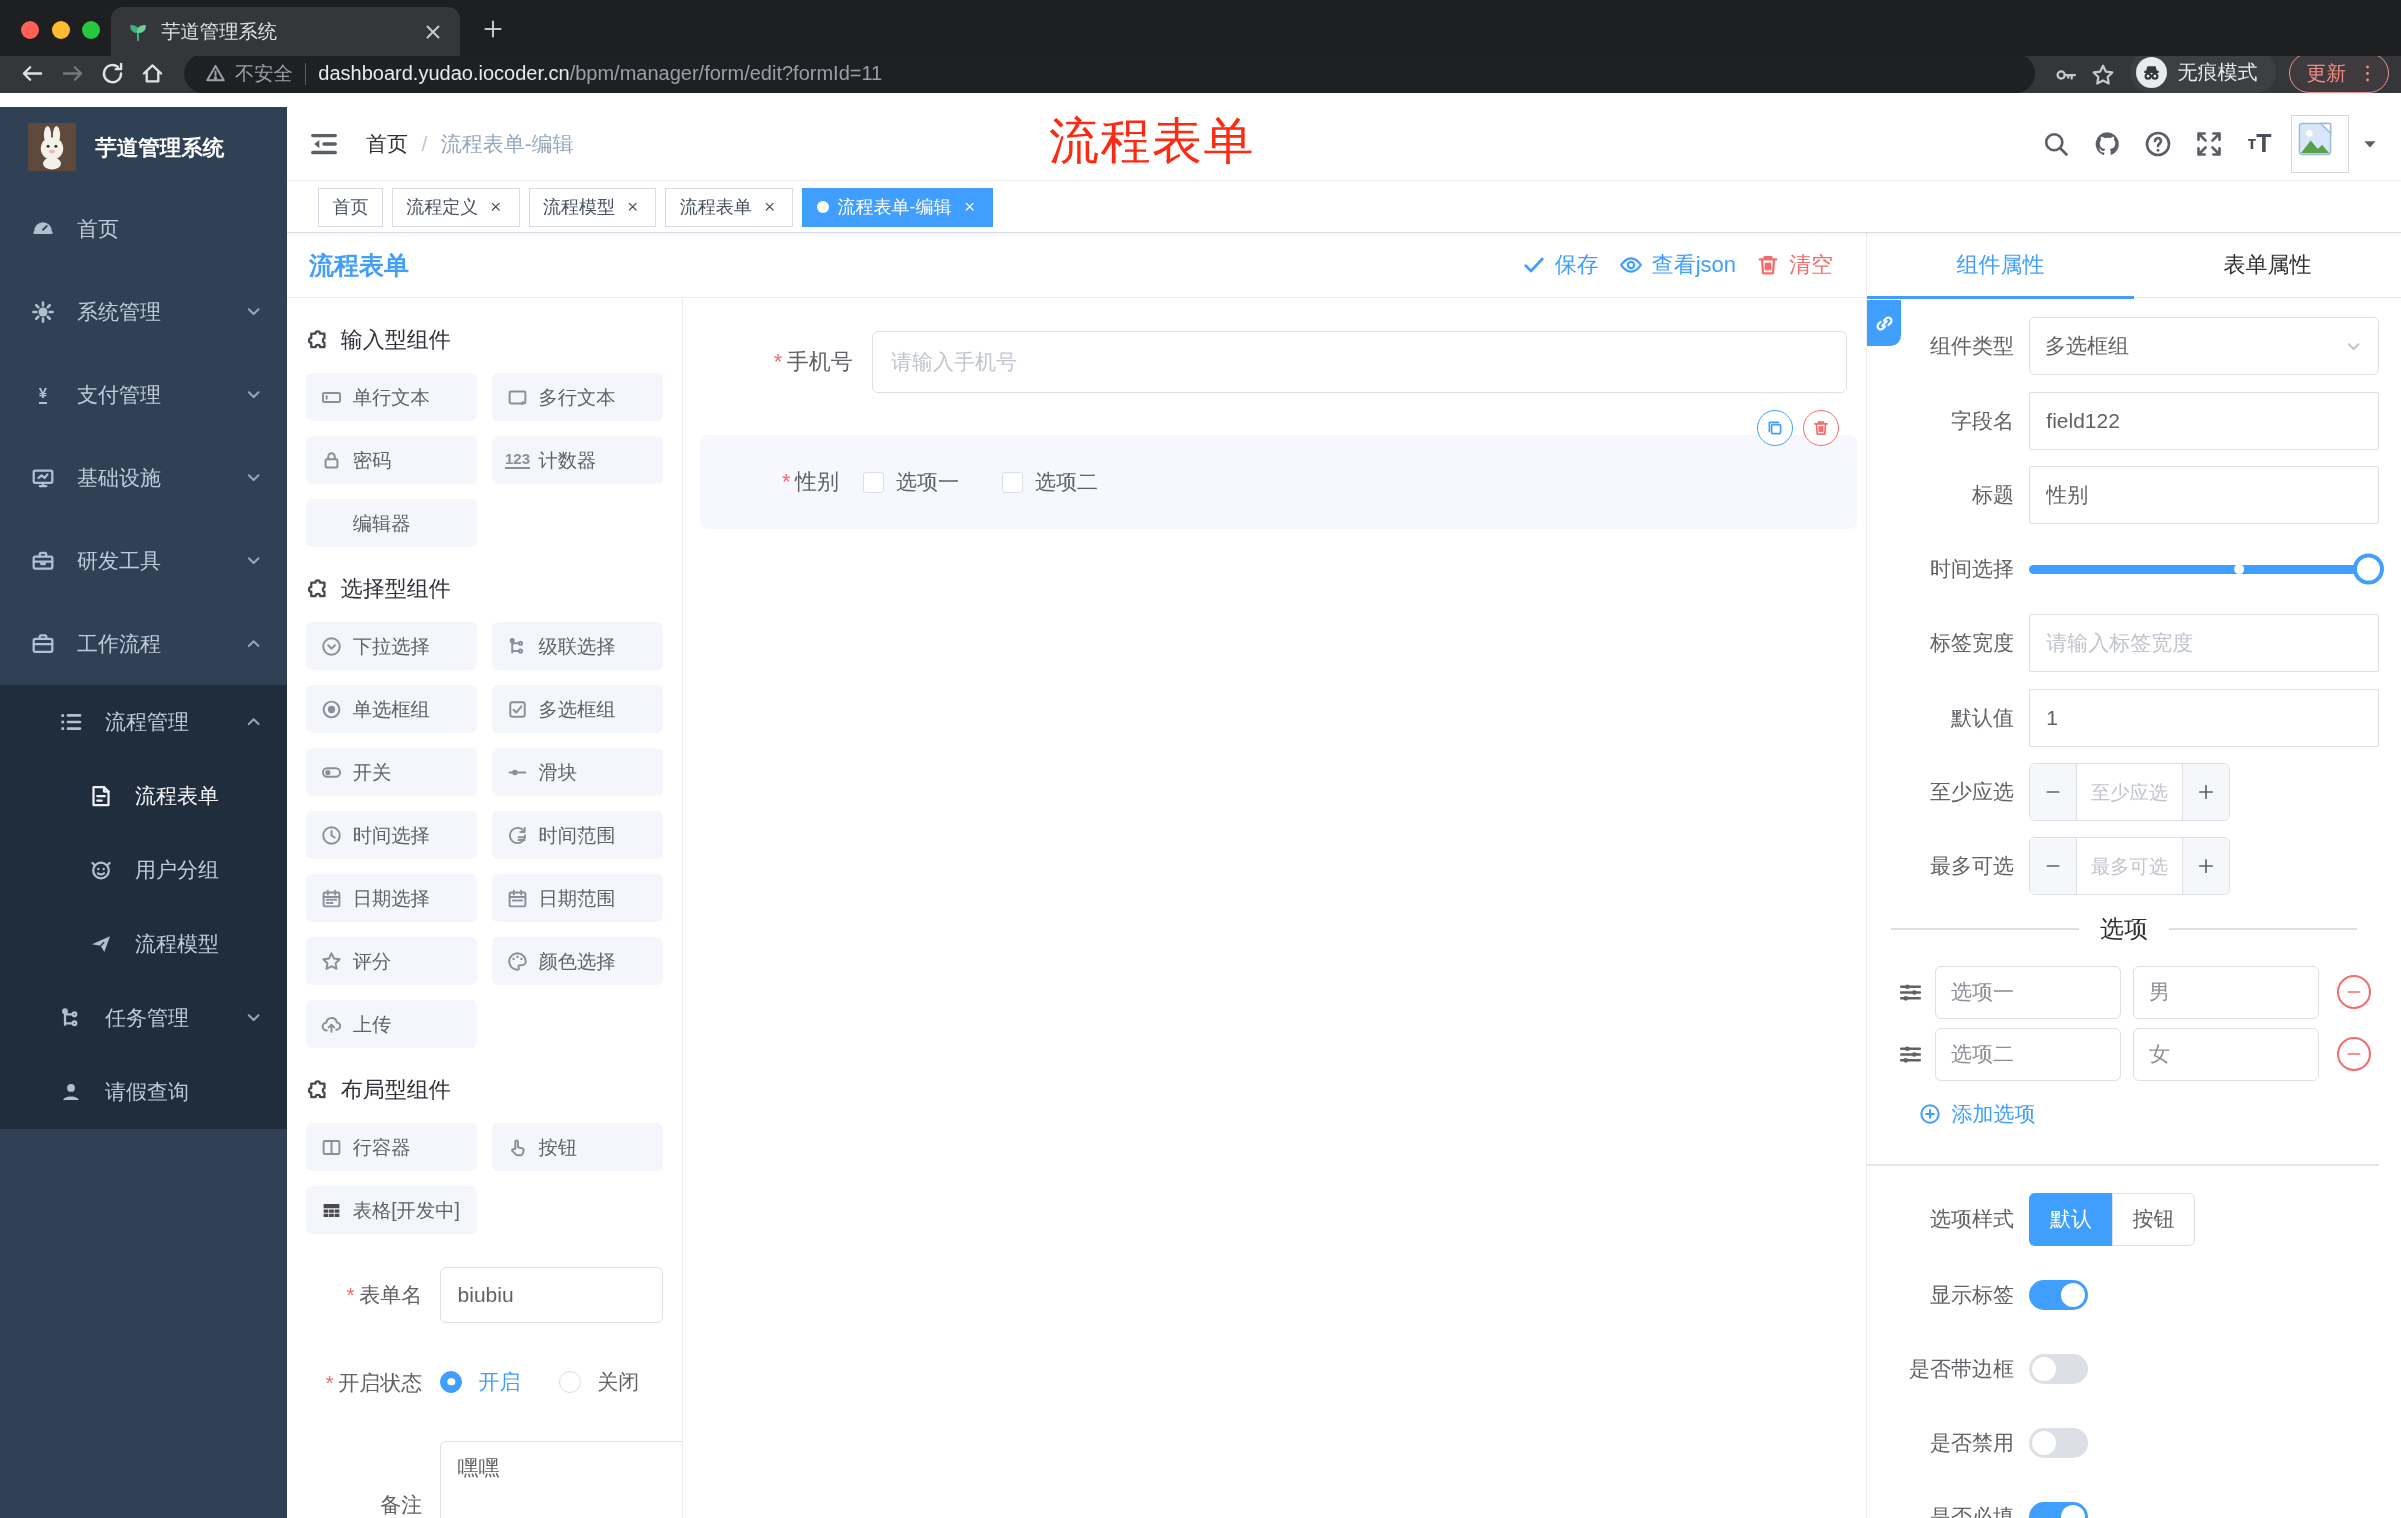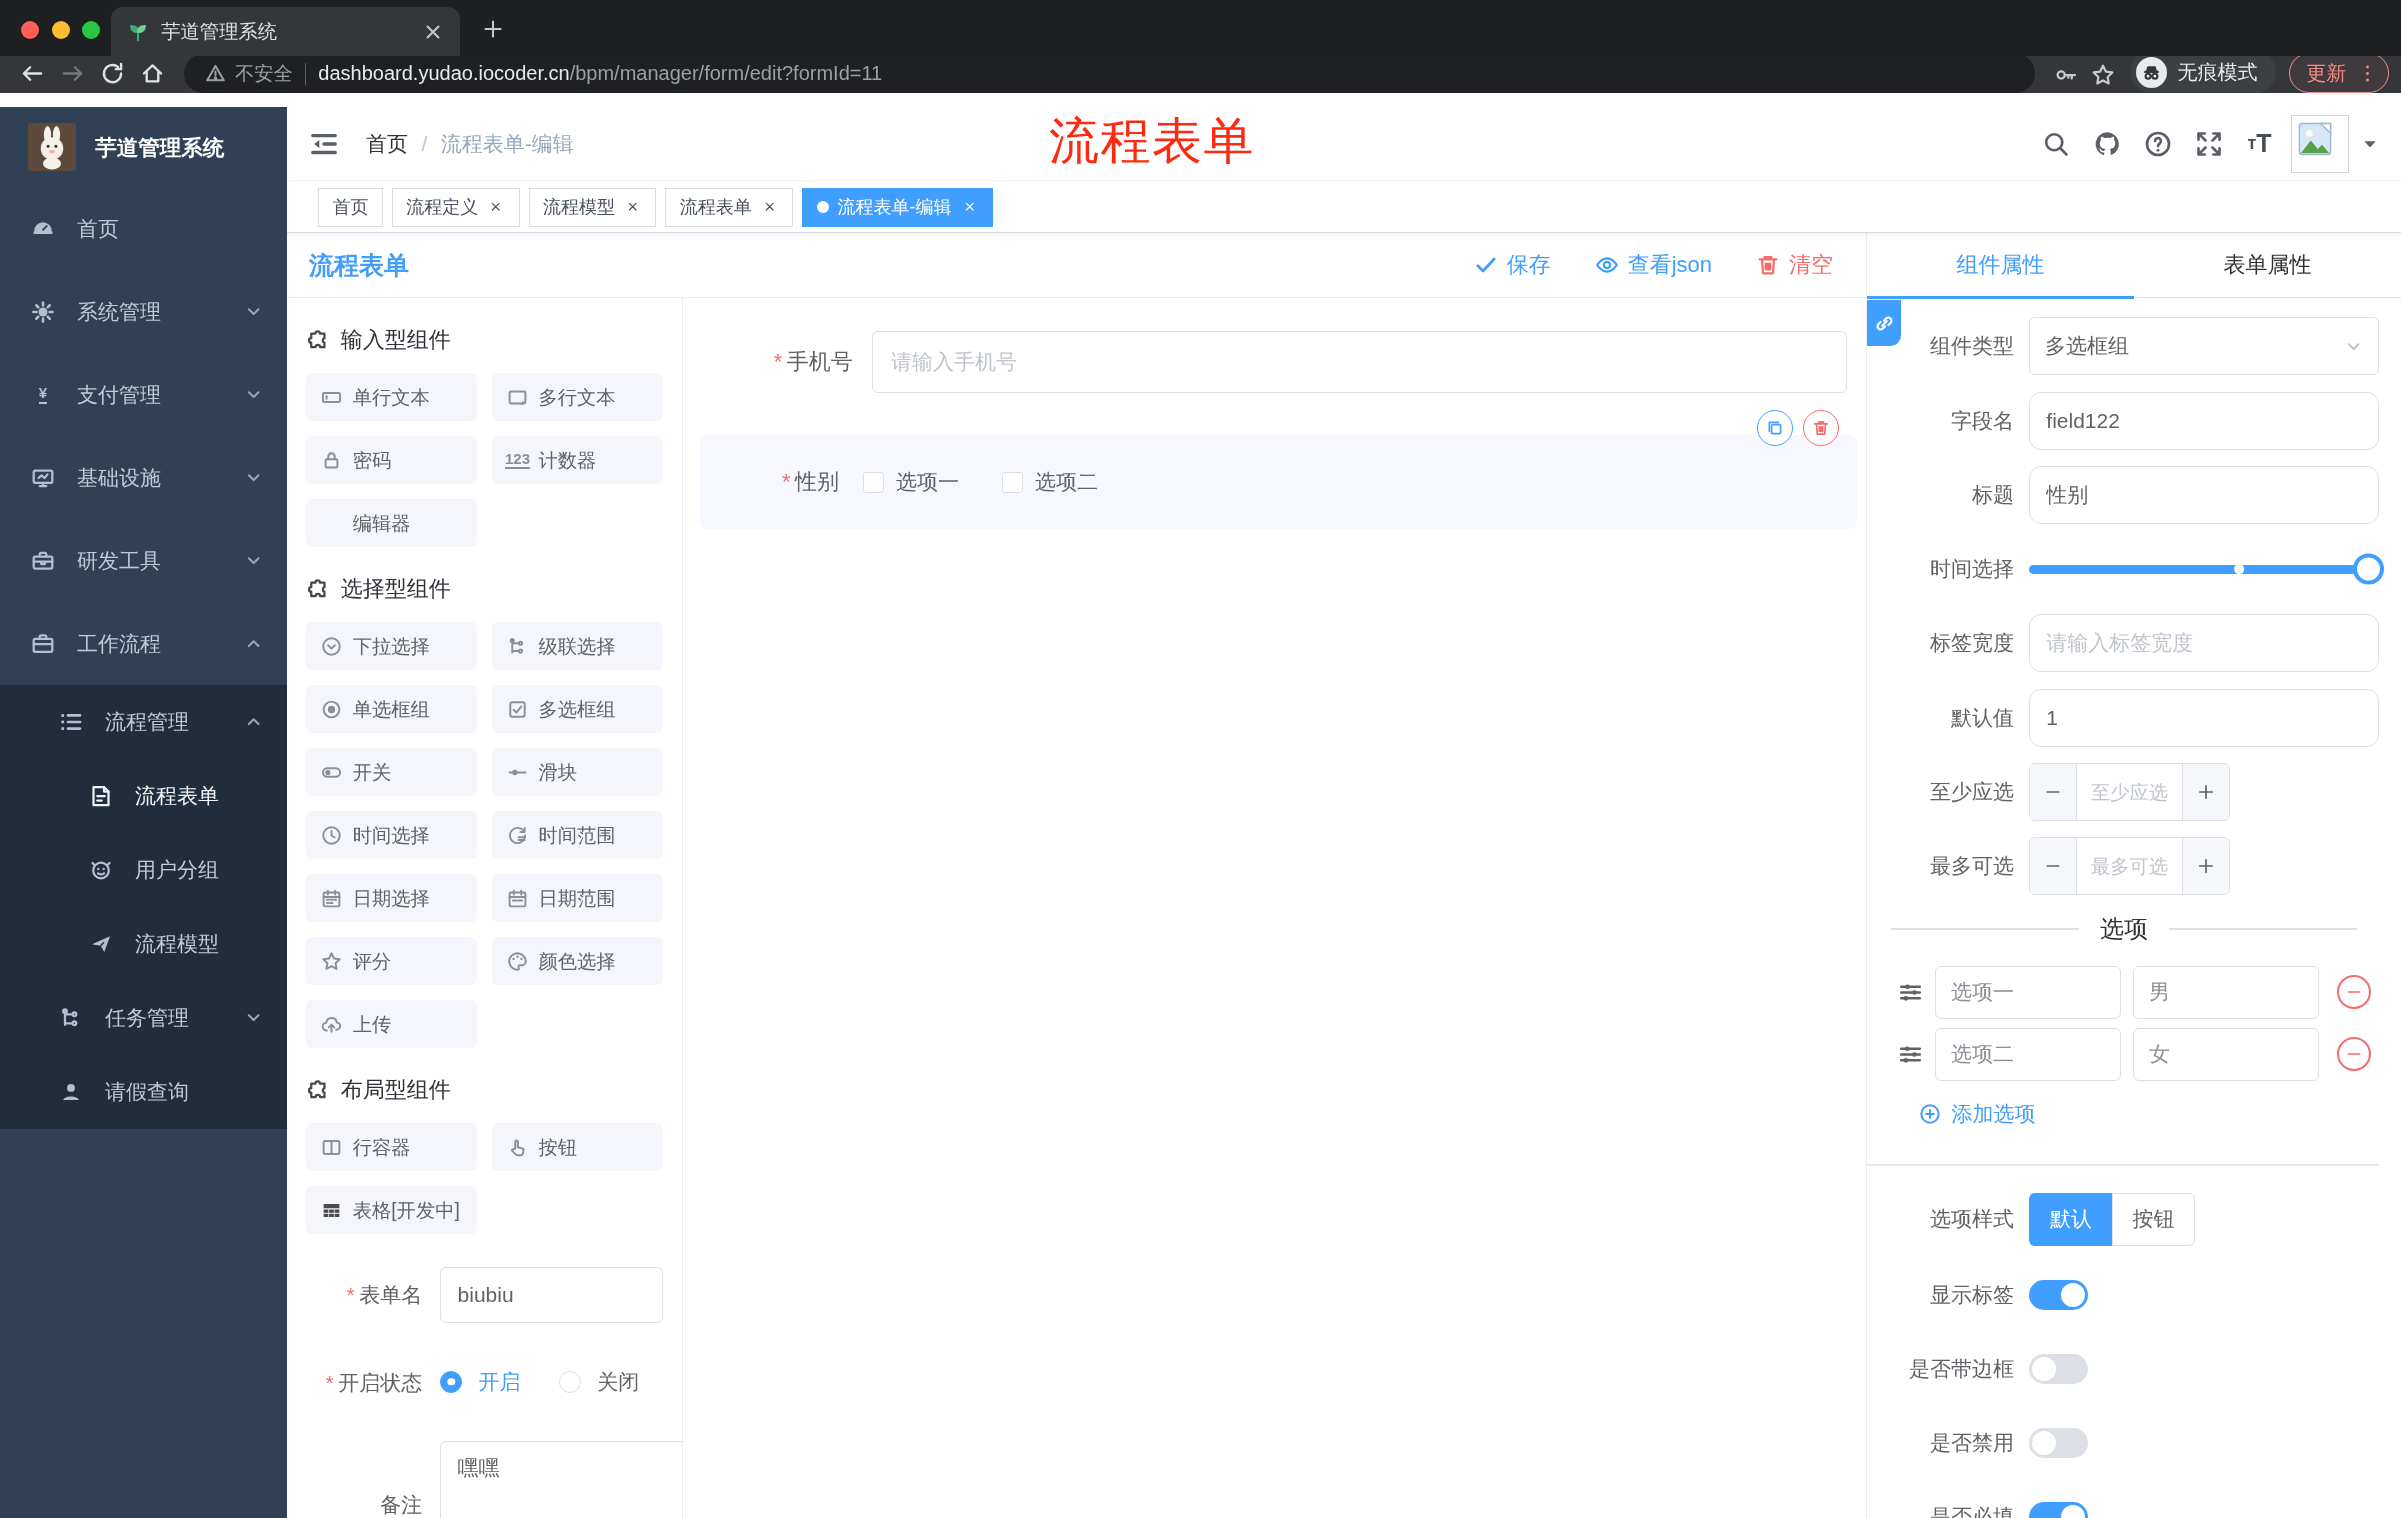--- a/index.html
+++ b/index.html
@@ -76,21 +76,21 @@
   .tag .tag-x{display:none;width:18px;height:18px;align-items:center;justify-content:center;color:inherit}
   .tag .tag-x svg{width:13.4px;height:13.4px}
   .tag.closable .tag-x{display:inline-flex}
   .tag.active{background:#409eff;border-color:#409eff;color:#fff}
   .tag.active .dot{display:block}
 
   
   #designer{position:absolute;left:287px;top:233px;right:0;bottom:0;background:#fff}
   #dz-toolbar{position:absolute;left:0;top:0;right:535px;height:65px;border-bottom:1.5px solid #f0eded;display:flex;align-items:center;padding:0 33px 0 22px}
   .dz-title{color:#409eff;font-size:25px;font-weight:bold}
-  .dz-actions{margin-left:auto;display:flex;gap:44px;align-items:center}
+  .dz-actions{margin-left:auto;display:flex;gap:20px;align-items:center}
   .dz-btn{display:flex;gap:9px;align-items:center;font-size:22px;color:#409eff;cursor:pointer;white-space:nowrap}
   .dz-btn .ico{width:24px;height:24px}
   .dz-btn.danger{color:#f56c6c}
 
   
   #palette{position:absolute;left:0;top:65px;width:396px;bottom:0;border-right:1.5px solid #f1ecec;padding:0 19.3px;overflow:hidden}
   .pal-head{display:flex;align-items:center;gap:10.4px;font-size:22px;color:#2f3238;margin-top:27px;margin-bottom:18px}
   .pal-head .ico{width:24px;height:24px;color:#45484e}
   .pal-grid{display:grid;grid-template-columns:1fr 1fr;gap:15px}
   .chip{height:48px;background:#f4f6fc;border-radius:6px;display:flex;align-items:center;padding:0 6px 0 15px;gap:10.4px;font-size:19.3px;color:#606266;cursor:grab;white-space:nowrap;overflow:hidden}
@@ -132,21 +132,21 @@
   .p-tabs{height:65px;display:flex;position:relative;border-bottom:1.5px solid #e4e7ed}
   .p-tab{flex:1;display:flex;align-items:center;justify-content:center;font-size:22px;color:#303133;cursor:pointer}
   .p-tab.active{color:#409eff}
   .p-underline{position:absolute;left:0;bottom:-1.5px;width:50%;height:3px;background:#409eff}
   .link-tab{position:absolute;left:0;top:67px;width:34px;height:46px;background:#409eff;color:#fff;border-radius:0 0 10.4px 0;display:flex;align-items:center;justify-content:center;cursor:pointer;z-index:3}
   .link-tab svg{width:21px;height:21px}
   .p-body{padding:19.3px 22px 0 0}
   .p-row{display:flex;align-items:center;margin-bottom:16.3px}
   .p-label{width:162px;text-align:right;font-size:21px;color:#606266;padding-right:15px;flex:none;white-space:nowrap}
   .p-ctl{flex:1;min-width:0;display:flex;align-items:center}
-  .p-input{width:100%;height:58px;border:1.5px solid #dcdfe6;border-radius:12px;font-size:21px;color:#606266;padding:0 16.3px;font-family:inherit;outline:none;background:#fff}
+  .p-input{width:100%;height:58px;border:1.5px solid #dcdfe6;border-radius:2px;font-size:21px;color:#606266;padding:0 16.3px;font-family:inherit;outline:none;background:#fff}
   .p-input::placeholder{color:#c0c4cc}
   .p-select{width:100%;height:58px;border:1.5px solid #dcdfe6;border-radius:6px;display:flex;align-items:center;padding:0 15px;font-size:21px;color:#606266;cursor:pointer;background:#fff}
   .p-select .chev{margin-left:auto;width:19.3px;height:19.3px;color:#c0c4cc}
   .slider{position:relative;height:58px;display:flex;align-items:center;width:100%}
   .track{width:100%;height:9px;border-radius:4.5px;background:#409eff;position:relative}
   .stop{position:absolute;left:60%;top:50%;transform:translate(-50%,-50%);width:9.7px;height:9.7px;border-radius:50%;background:#fff}
   .handle{position:absolute;right:-4.5px;top:50%;transform:translateY(-50%);width:31px;height:31px;border-radius:50%;background:#fff;border:4.5px solid #409eff}
   .stepper{display:flex;width:201px;height:58px;border:1.5px solid #dcdfe6;border-radius:6px;overflow:hidden;background:#fff}
   .st-btn{width:46px;background:#f5f7fa;display:flex;align-items:center;justify-content:center;color:#606266;cursor:pointer}
   .st-btn svg{width:18px;height:18px}

